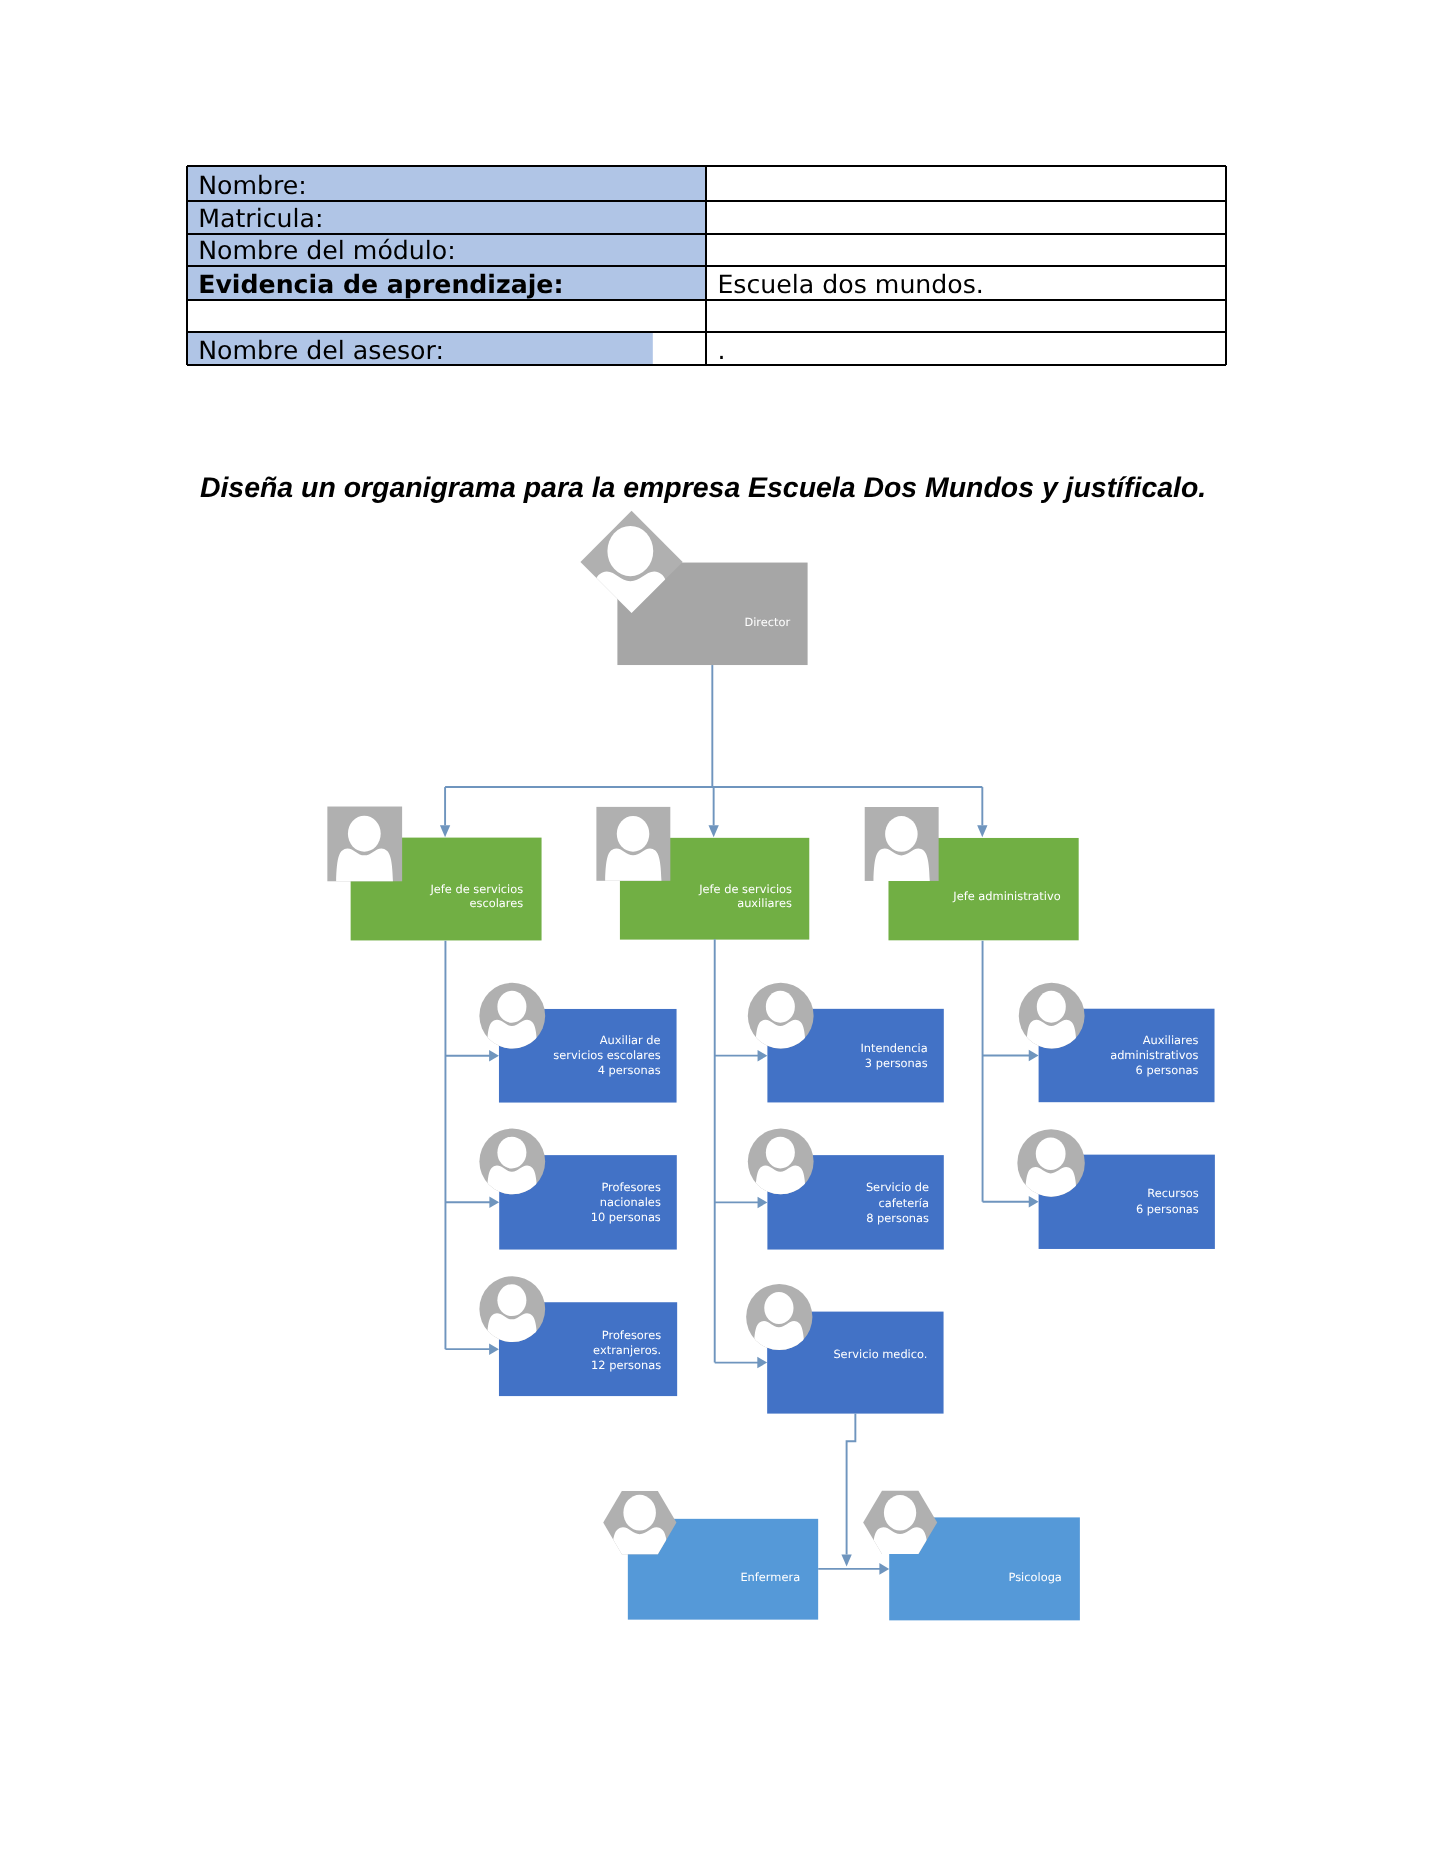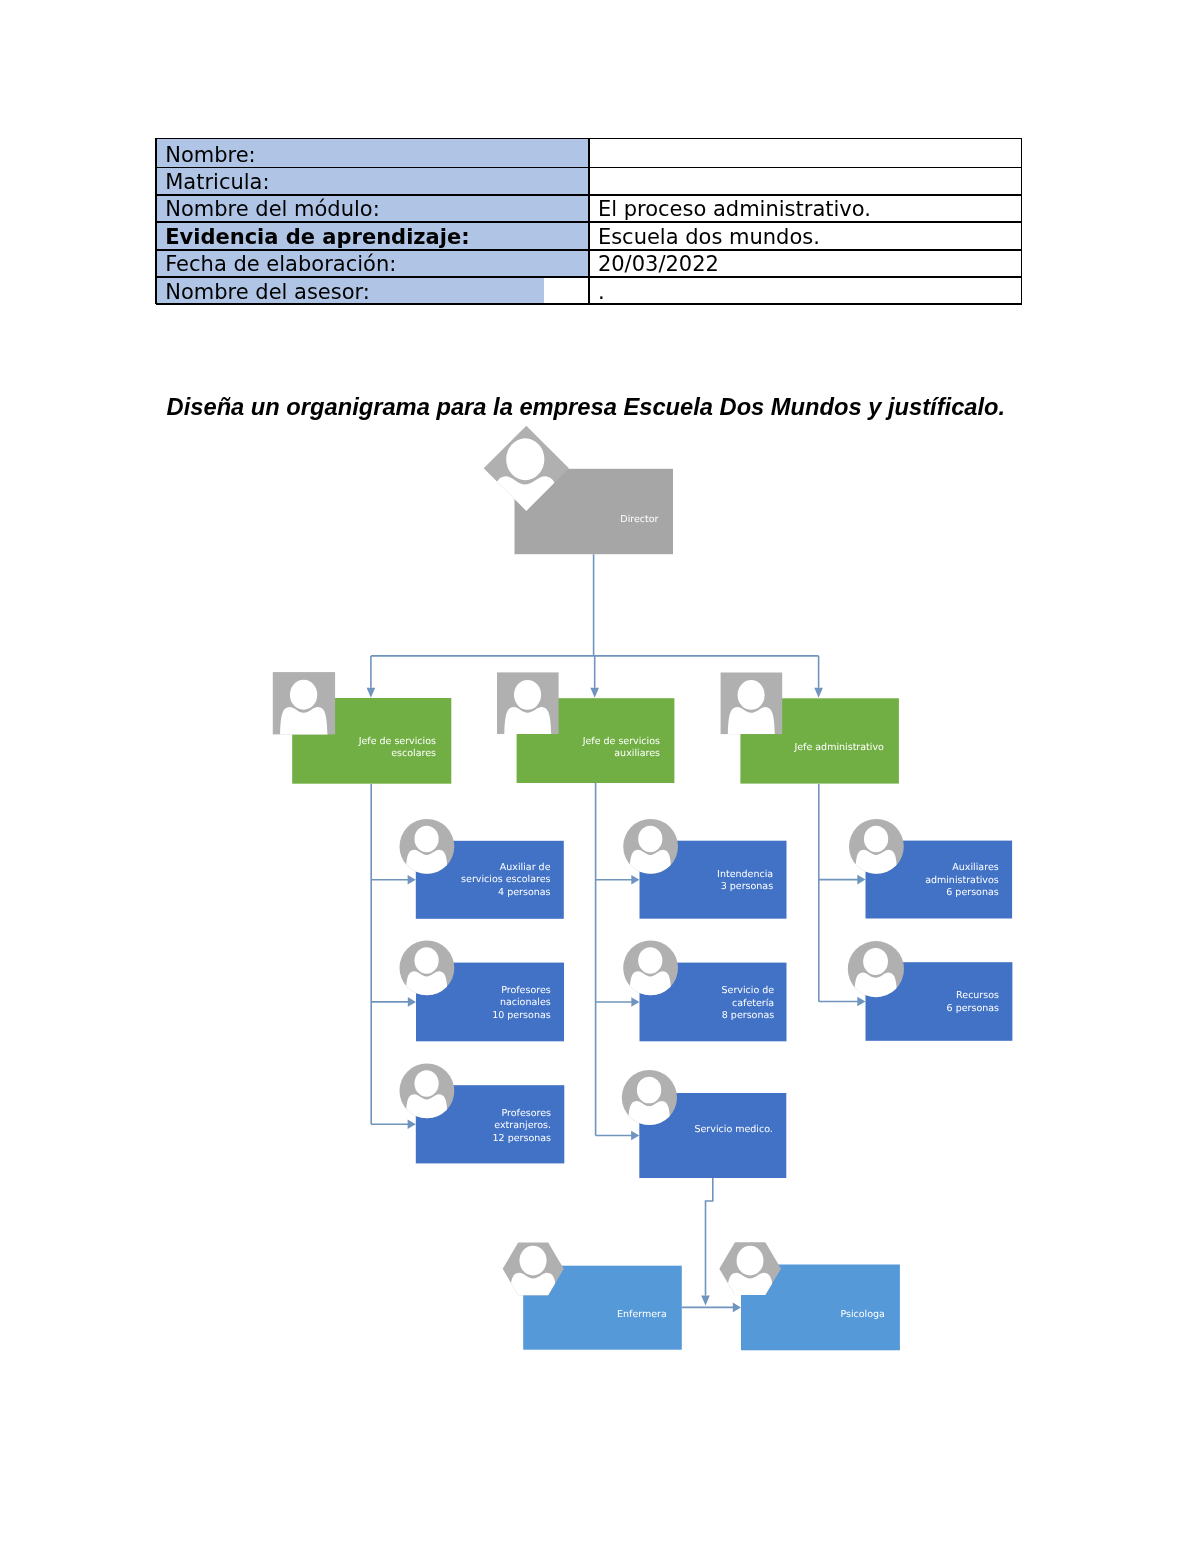--- a/index.html
+++ b/index.html
@@ -39,34 +39,25 @@
       </div>
       <div class="tcell" style="left: 156px; top: 167.5px; width: 432.7px; height: 27.2px; background: rgb(176, 197, 230);">
         <span style="bottom: 1.7px;">Matricula:</span>
       </div>
       <div class="tcell" style="left: 588.7px; top: 167.5px; width: 432.9px; height: 27.2px; background: rgb(255, 255, 255);">
         <span style="bottom: 1.7px;"></span>
       </div>
       <div class="tcell" style="left: 156px; top: 194.7px; width: 432.7px; height: 27.3px; background: rgb(176, 197, 230);">
         <span style="bottom: 1.7px;">Nombre del módulo:</span>
       </div>
-      <div class="tcell" style="left: 588.7px; top: 194.7px; width: 432.9px; height: 27.3px; background: rgb(255, 255, 255);">
-        <span style="bottom: 1.7px;">El proceso administrativo.</span>
-      </div>
       <div class="tcell" style="left: 156px; top: 222px; width: 432.7px; height: 27.8px; background: rgb(176, 197, 230); font-weight: bold;">
         <span style="bottom: 1.7px;">Evidencia de aprendizaje:</span>
       </div>
       <div class="tcell" style="left: 588.7px; top: 222px; width: 432.9px; height: 27.8px; background: rgb(255, 255, 255); padding-left: 18px;">
         <span style="bottom: 1.7px;">Escuela dos mundos.</span>
-      </div>
-      <div class="tcell" style="left: 156px; top: 249.8px; width: 432.7px; height: 27.2px; background: rgb(176, 197, 230);">
-        <span style="bottom: 1.7px;">Fecha de elaboración:</span>
-      </div>
-      <div class="tcell" style="left: 588.7px; top: 249.8px; width: 432.9px; height: 27.2px; background: rgb(255, 255, 255);">
-        <span style="bottom: 1.7px;">20/03/2022</span>
       </div>
       <div class="tcell" style="left: 156px; top: 277px; width: 388px; height: 27.2px; background: rgb(176, 197, 230);">
         <span style="bottom: 1.7px;">Nombre del asesor:</span>
       </div>
       <div class="tcell" style="left: 588.7px; top: 277px; width: 432.9px; height: 27.2px; background: rgb(255, 255, 255);">
         <span style="bottom: 1.7px;">.</span>
       </div>
     </div>
   <svg id="table-grid" width="1200" height="1553" viewBox="0 0 1200 1553" xmlns="http://www.w3.org/2000/svg" shape-rendering="crispEdges">
       <line x1="156" y1="138.4" x2="1021.6" y2="138.4" stroke="#000000" stroke-width="1.7"></line>

